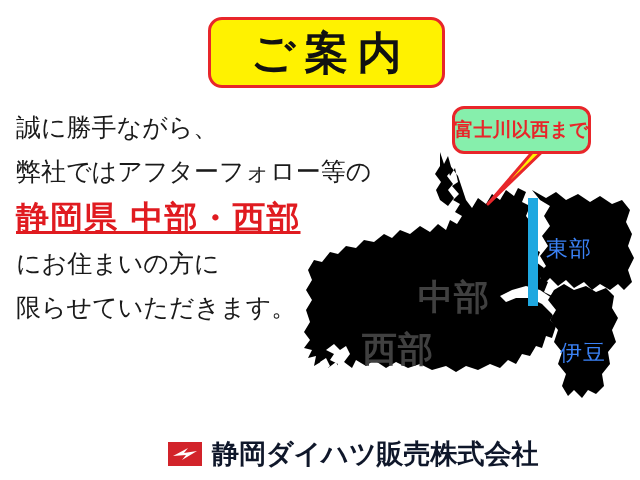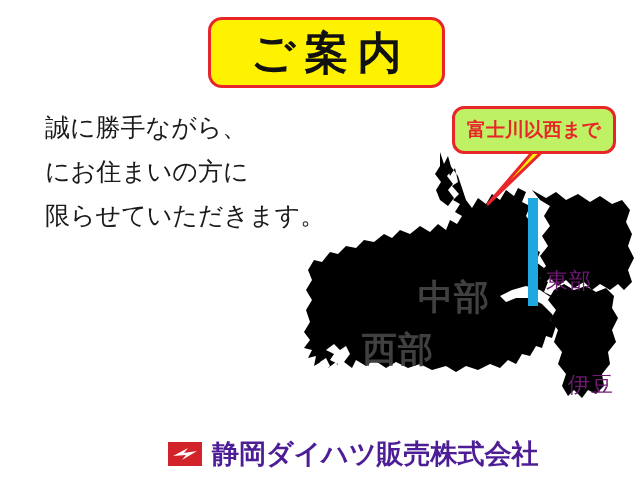--- a/index.html
+++ b/index.html
@@ -50,21 +50,20 @@
     white-space: nowrap;
     font-family: "DejaVu Sans", "Liberation Sans", sans-serif;
   }
 
   
   #body-text {
     position: absolute;
     left: 16px;
     top: 106px;
     width: 350px;
-    margin-left: 29px;
   }
   .body-line {
     font-size: 25px;
     line-height: 44px;
     white-space: nowrap;
     color: #1a1a1a;
     letter-spacing: 0px;
   }
   .body-line.emphasis {
     font-size: 33px;
@@ -97,29 +96,28 @@
     white-space: nowrap;
     line-height: 1;
   }
   .map-label.region-yellow {
     color: #404040;
     font-weight: bold;
     font-size: 35px;
     letter-spacing: 1px;
   }
   .map-label.region-white {
-    color: #701a75;
+    color: #3b82f6;
     font-size: 22px;
     letter-spacing: 1px;
-    margin-top: 32px;
   }
   #label-chubu  { left: 118px; top: 130px; }
   #label-seibu  { left: 62px;  top: 182px; font-family: Liberation Serif, serif; }
   #label-tohbu  { left: 246px; top: 88px;  }
-  #label-izu    { left: 268px; top: 192px; }
+  #label-izu    { left: 260px; top: 192px; }
 
   
   #fuji-line {
     position: absolute;
     left: 228px;
     top: 48px;
     width: 10px;
     height: 108px;
     background: #1FA8E0;
   }
@@ -129,23 +127,23 @@
     position: absolute;
     left: 452px;
     top: 106px;
     width: 152px;
     height: 48px;
   }
   #callout-box {
     position: absolute;
     left: 0;
     top: 0;
-    width: 164px;
+    width: 139px;
     height: 48px;
-    background: #bef264;
+    background: #86efac;
     border: 3px solid #E8262A;
     border-radius: 12px;
     box-sizing: border-box;
     display: flex;
     align-items: center;
     justify-content: center;
   }
   #callout-text {
     font-size: 19px;
     font-weight: bold;
@@ -173,36 +171,38 @@
   }
   #daihatsu-logo {
     width: 34px;
     height: 24px;
     position: relative;
     flex: none;
   }
   #footer-company {
     font-size: 27px;
     font-weight: bold;
-    color: #4c1d95;
+    color: #0f172a;
     white-space: nowrap;
     letter-spacing: 0px;
   }
 </style>
 </head>
 <body>
 
 <div id="stage">
 
   <div id="header-banner">
     <div id="header-title">ご案内</div>
   </div>
 
   <div id="body-text">
     <div class="body-line">誠に勝手ながら、</div>
+    <div class="body-line">弊社ではアフターフォロー等の</div>
+    <div class="body-line emphasis">静岡県 中部・西部</div>
     <div class="body-line">にお住まいの方に</div>
     <div class="body-line">限らせていただきます。</div>
   </div>
 
   <div id="map-wrap">
     <svg id="map-svg" viewBox="0 0 340 260" xmlns="http://www.w3.org/2000/svg">
 
       <path fill="#000000" d="
         M 146,12
         L 150,26 L 155,18 L 158,32 L 152,36 L 159,44 L 153,50

